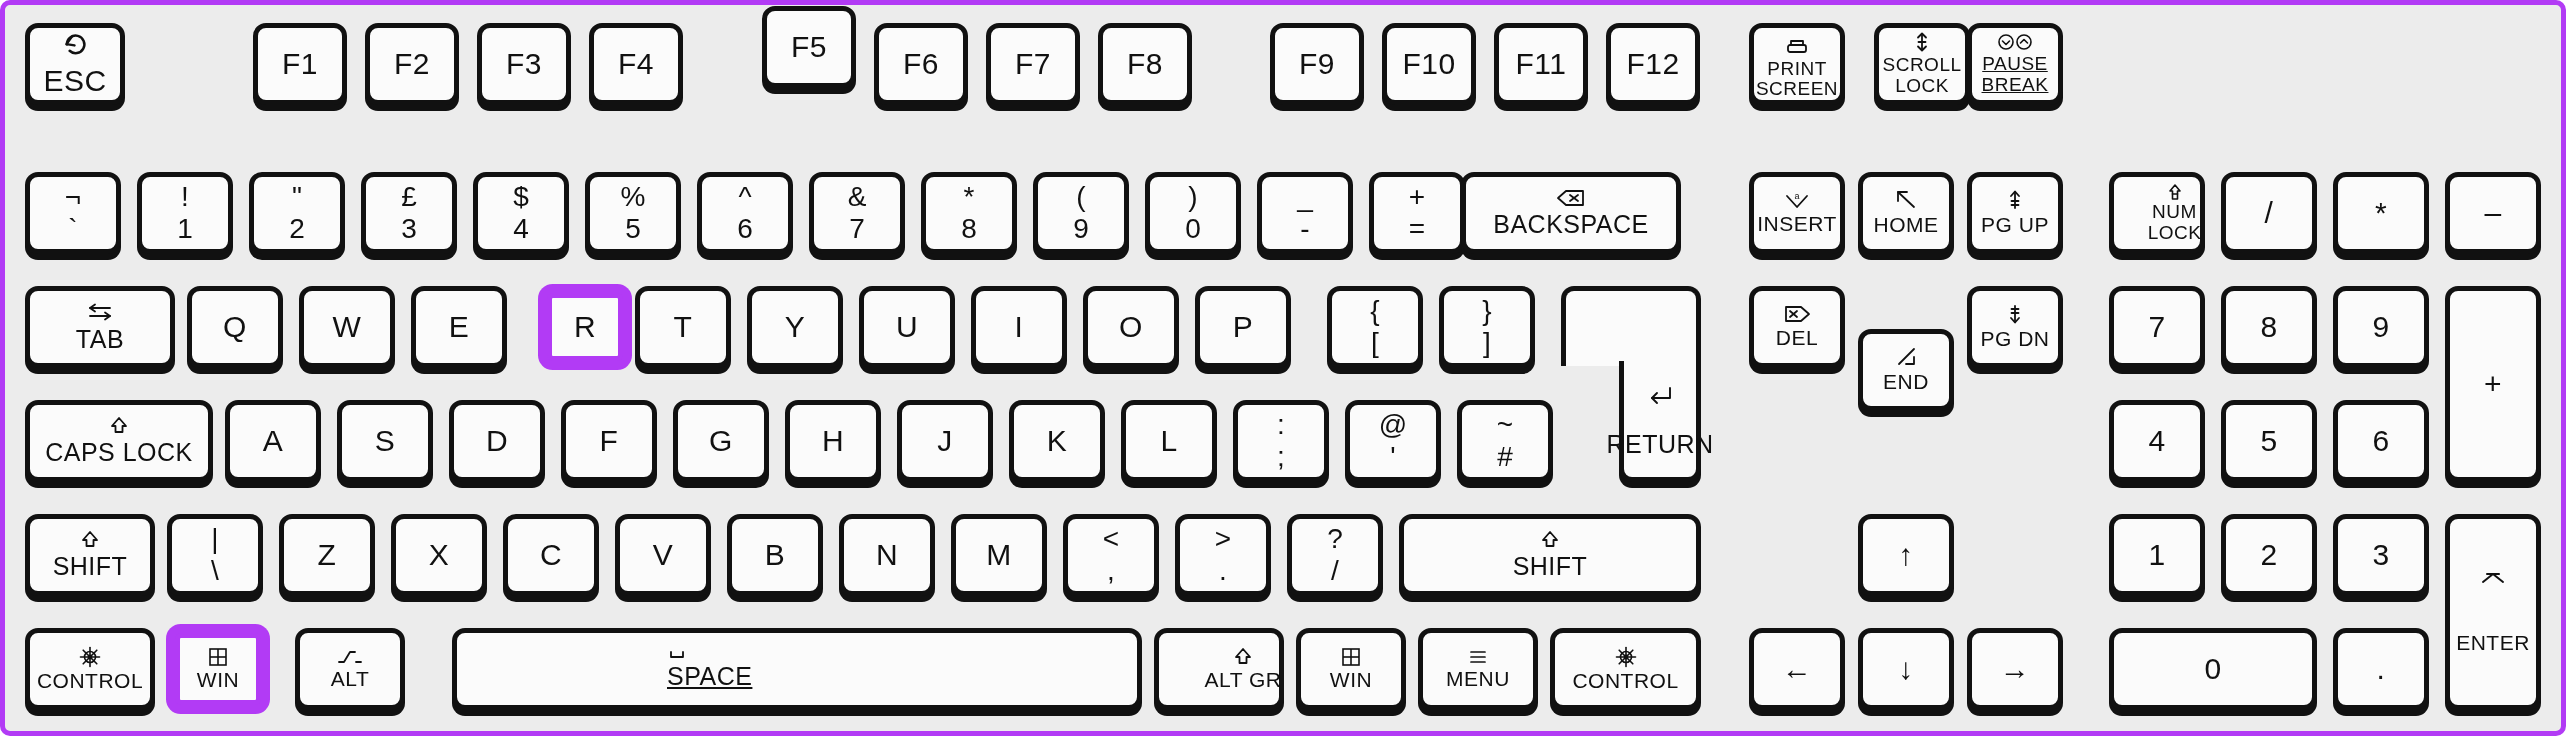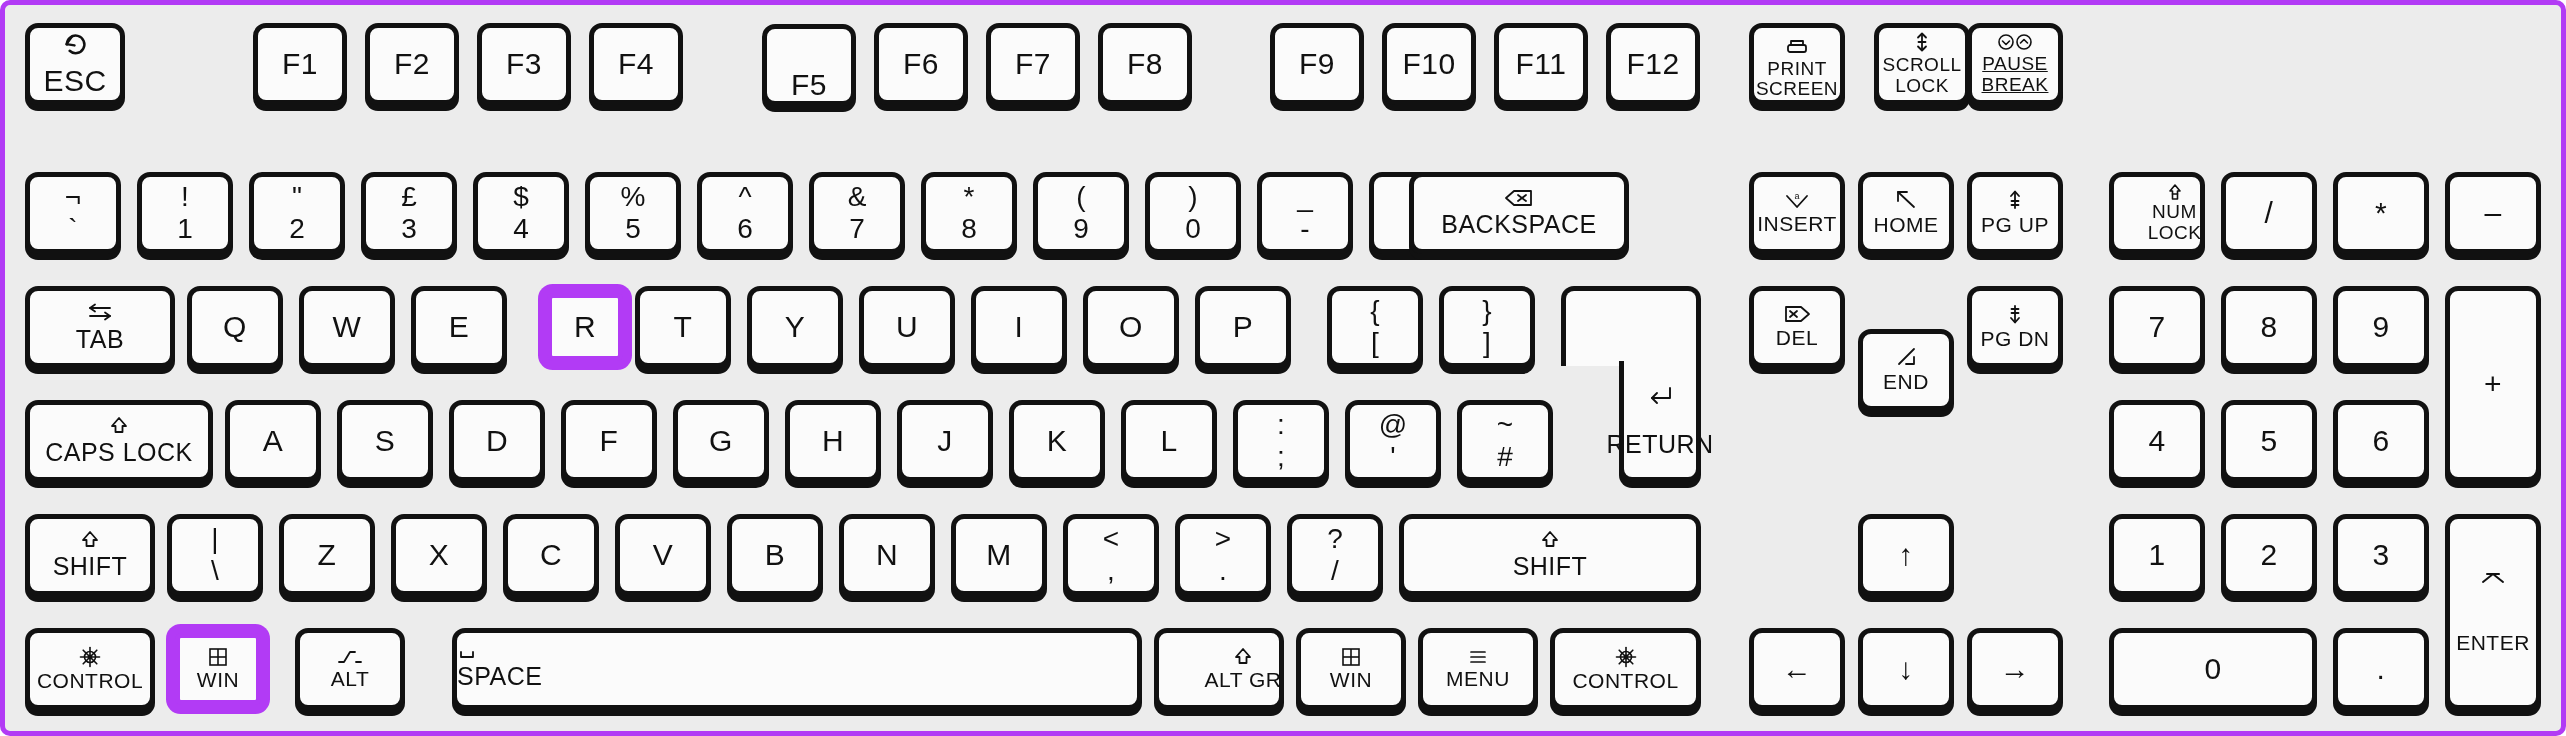--- a/index.html
+++ b/index.html
@@ -122,21 +122,21 @@
   <div class="key" style="left:360px;top:18px;width:94px;height:82px;">
     <span class="lbl big">F2</span>
     </div>
   <div class="key" style="left:472px;top:18px;width:94px;height:82px;align-items:center;">
     <span class="lbl big">F3</span>
     </div>
   <div class="key" style="left:584px;top:18px;width:94px;height:82px;">
     <span class="lbl big">F4</span>
     </div>
 
-  <div class="key" style="left:757px;top:19px;width:94px;height:82px;justify-content:flex-end;">
+  <div class="key" style="left:757px;top:1px;width:94px;height:82px;">
     <span class="lbl big">F5</span>
     </div>
   <div class="key" style="left:869px;top:18px;width:94px;height:82px;">
     <span class="lbl big">F6</span>
     </div>
   <div class="key" style="left:981px;top:18px;width:94px;height:82px;">
     <span class="lbl big">F7</span>
     </div>
   <div class="key" style="left:1093px;top:18px;width:94px;height:82px;">
     <span class="lbl big">F8</span>
@@ -239,21 +239,21 @@
   </div>
   <div class="key dual" style="left:1252px;top:167px;width:96px;height:82px;">
     <span class="top">_</span>
     <span class="bot">-</span>
   </div>
   <div class="key dual" style="left:1364px;top:167px;width:96px;height:82px;">
     <span class="top">+</span>
     <span class="bot">=</span>
   </div>
 
-  <div class="key" style="left:1404px;top:167px;width:220px;height:82px;">
+  <div class="key" style="left:1456px;top:167px;width:220px;height:82px;">
     <span class="ico" style="margin-bottom:3px;">
       <svg width="30" height="20" viewBox="0 0 30 20" fill="none" stroke="#111" stroke-width="1.8" stroke-linecap="round" stroke-linejoin="round">
         <path d="M10 3 H27 V17 H10 L2 10 Z"></path>
         <line x1="14" y1="7" x2="22" y2="13"></line>
         <line x1="22" y1="7" x2="14" y2="13"></line>
       </svg>
     </span>
     <span class="lbl">BACKSPACE</span>
   </div>
 
@@ -589,21 +589,21 @@
   <div class="key" style="left:290px;top:623px;width:110px;height:82px;">
     <span class="ico" style="margin-bottom:2px;">
       <svg width="26" height="18" viewBox="0 0 26 18" fill="none" stroke="#111" stroke-width="1.8" stroke-linecap="round" stroke-linejoin="round">
         <path d="M2 14 H7 L13 4 H18"></path>
         <line x1="19" y1="14" x2="24" y2="14"></line>
       </svg>
     </span>
     <span class="lbl small">ALT</span>
   </div>
 
-  <div class="key" style="left:447px;top:623px;width:690px;height:82px;align-items:flex-start;">
+  <div class="key" style="left:447px;top:623px;width:690px;height:82px;align-items:flex-start;padding-left:210px;text-decoration:underline;">
     <span class="ico" style="margin-bottom:2px;">
       <svg width="20" height="12" viewBox="0 0 20 12" fill="none" stroke="#111" stroke-width="1.8" stroke-linecap="round" stroke-linejoin="round">
         <path d="M4 3 V8 H16 V3"></path>
       </svg>
     </span>
     <span class="lbl">SPACE</span>
   </div>
 
   <div class="key" style="left:1149px;top:623px;width:130px;height:82px;padding-left:48px;">
     <span class="ico" style="margin-bottom:2px;">

